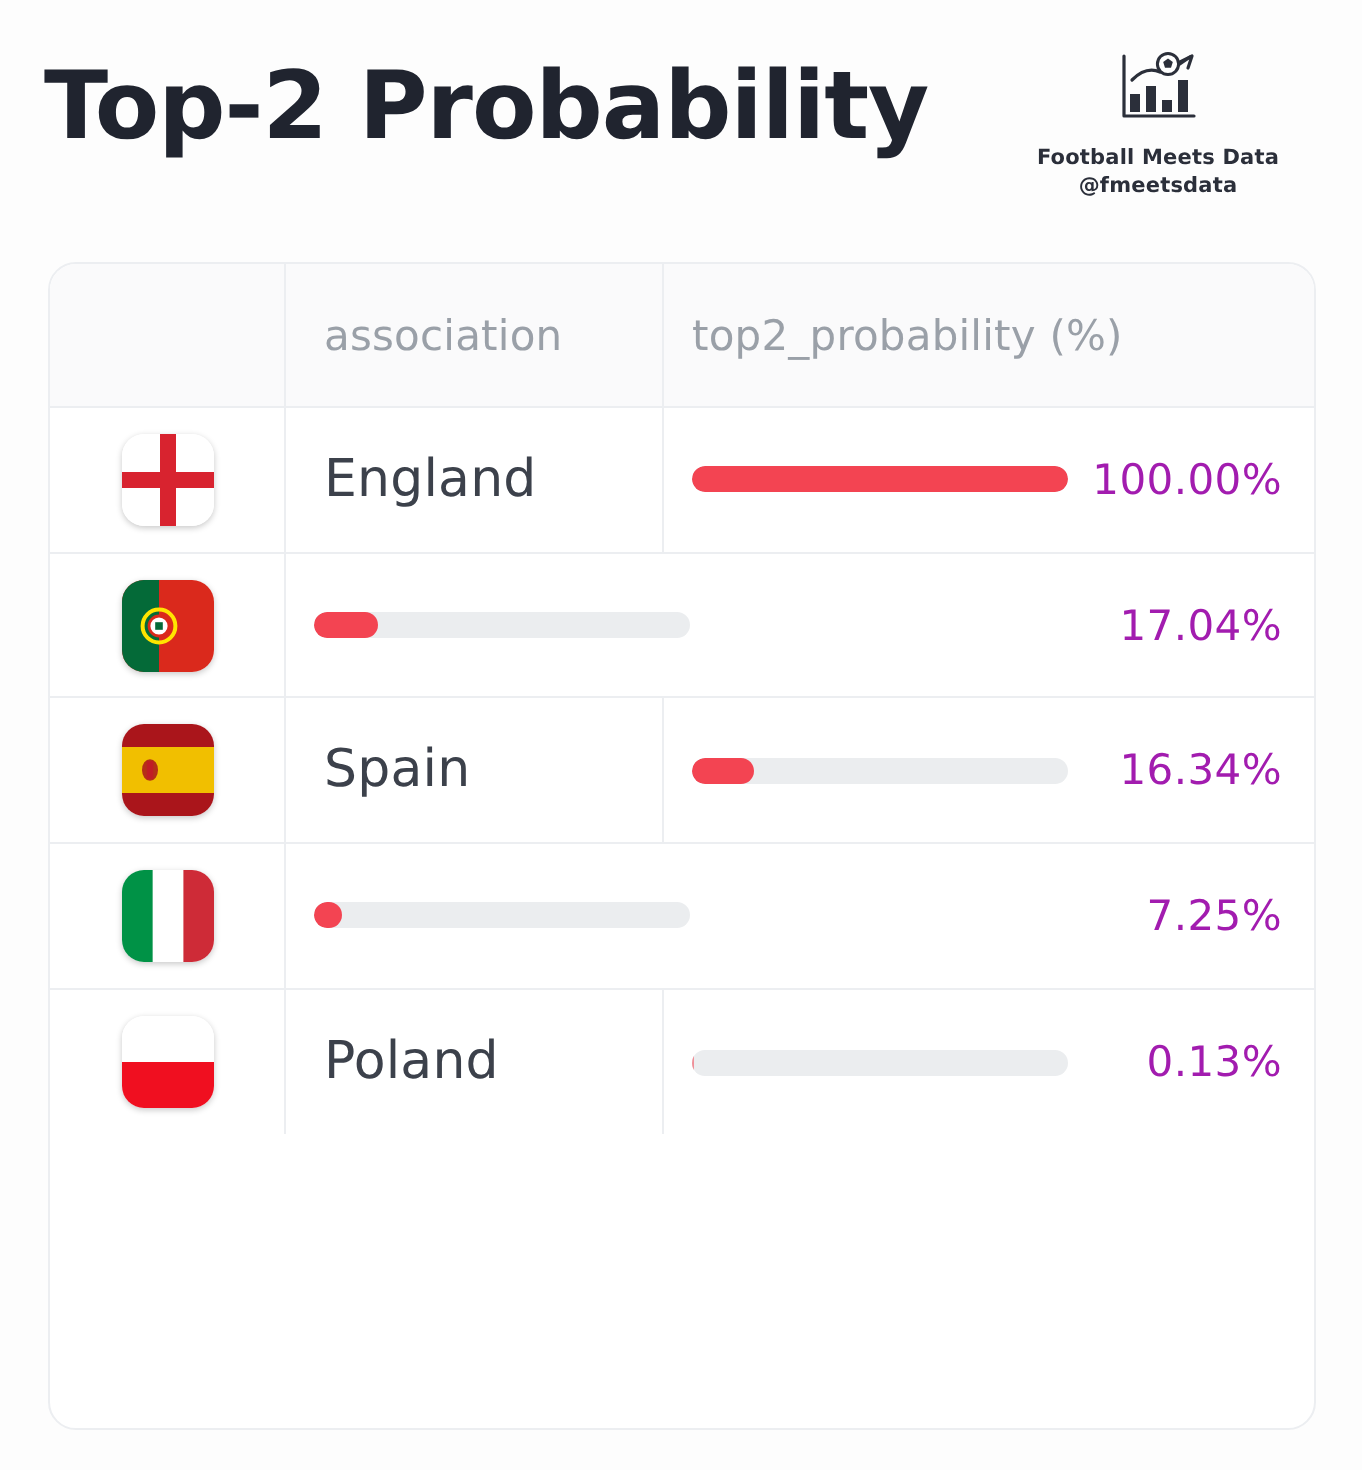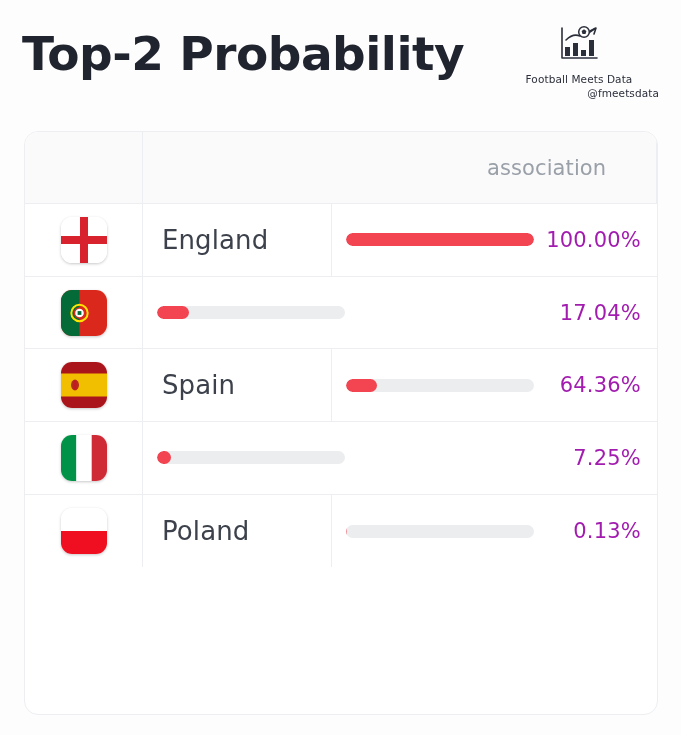--- a/index.html
+++ b/index.html
@@ -52,29 +52,28 @@
     display: block;
     margin: 0 auto 6px auto;
     width: 44px;
     height: 42px;
   }
   .brand-name {
     font-size: 10.5px;
     color: #2b2f3a;
     line-height: 1.35;
     letter-spacing: 0.1px;
-    font-weight: 400;
+    font-weight: 700;
   }
   .brand-handle {
     font-size: 10.5px;
     color: #2b2f3a;
     line-height: 1.35;
     letter-spacing: 0.1px;
-    font-weight: 400;
-    text-align: right;
+    font-weight: 700;
   }
 
   
   .table-card {
     position: absolute;
     left: 24px;
     top: 131px;
     width: 634px;
     height: 584px;
     background: #ffffff;
@@ -217,20 +216,23 @@
     </div>
   </div>
 
   <div class="table-card">
 
     <div class="row head">
       <div class="cell-flag"></div>
       <div class="cell-assoc">
         <span class="head-label">association</span>
       </div>
+      <div class="cell-prob">
+        <span class="head-label">top2_probability (%)</span>
+      </div>
     </div>
 
     <div class="row data">
       <div class="cell-flag">
         <span class="flag">
           <svg viewBox="0 0 46 46">
               <rect width="46" height="46" fill="#ffffff"></rect>
               <rect x="19" y="0" width="8" height="46" fill="#d8232f"></rect>
               <rect x="0" y="19" width="46" height="8" fill="#d8232f"></rect>
             </svg>
@@ -279,21 +281,21 @@
           </svg>
         </span>
       </div>
       <div class="cell-assoc">
         <span class="assoc-name">Spain</span>
       </div>
       <div class="cell-prob">
         <span class="bar-track" style="background: rgb(235, 237, 239);">
           <span class="bar-fill" style="width: 16.34%; background: rgb(243, 68, 82);"></span>
         </span>
-        <span class="bar-value">64.36%</span>
+        <span class="bar-value">16.34%</span>
       </div>
     </div>
 
     <div class="row data">
       <div class="cell-flag">
         <span class="flag">
           <svg viewBox="0 0 46 46">
               <rect width="15.4" height="46" x="0" fill="#009246"></rect>
               <rect width="15.3" height="46" x="15.4" fill="#ffffff"></rect>
               <rect width="15.3" height="46" x="30.7" fill="#ce2b37"></rect>

